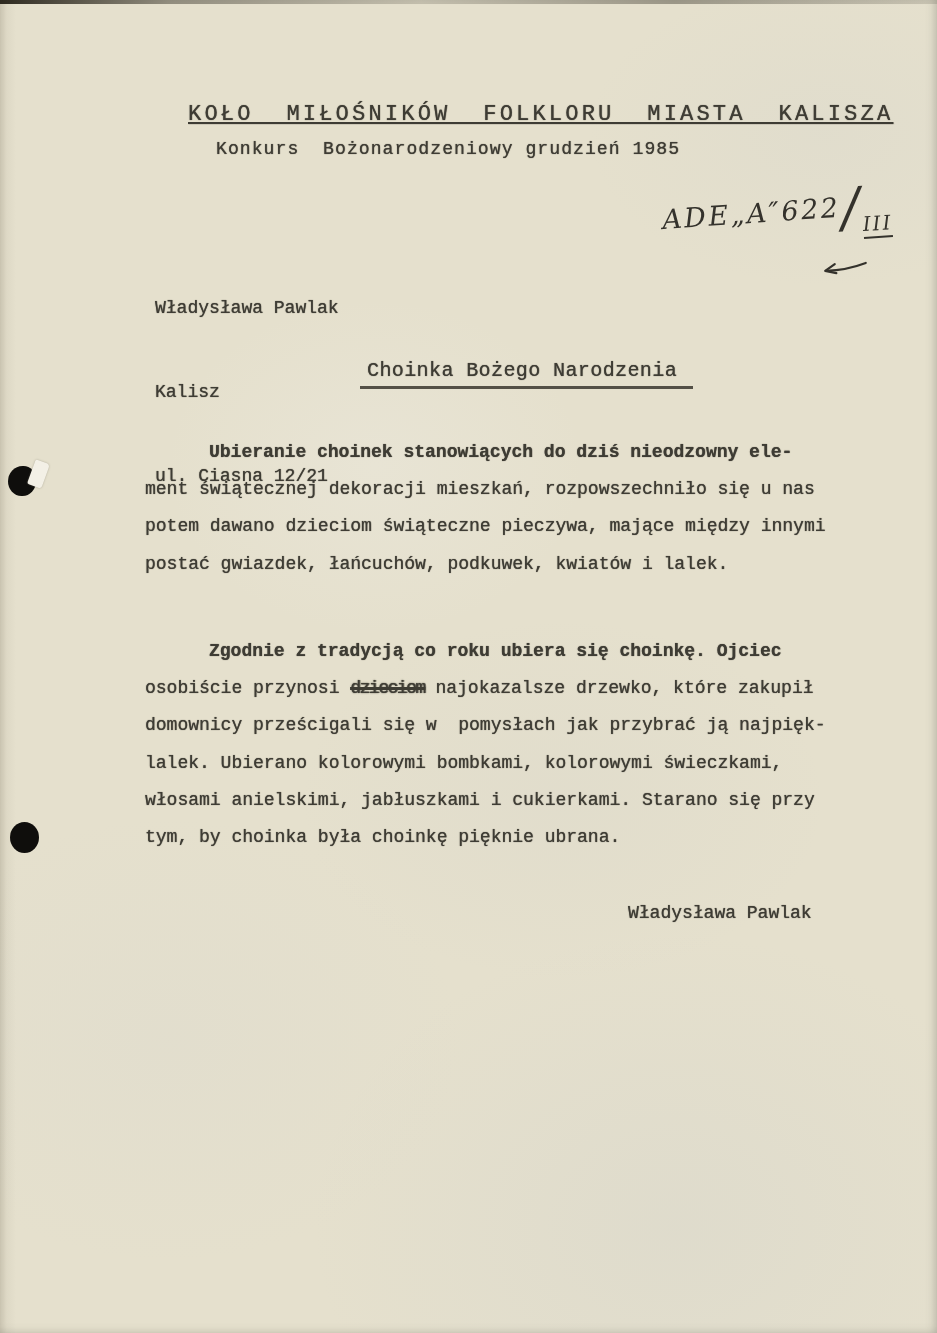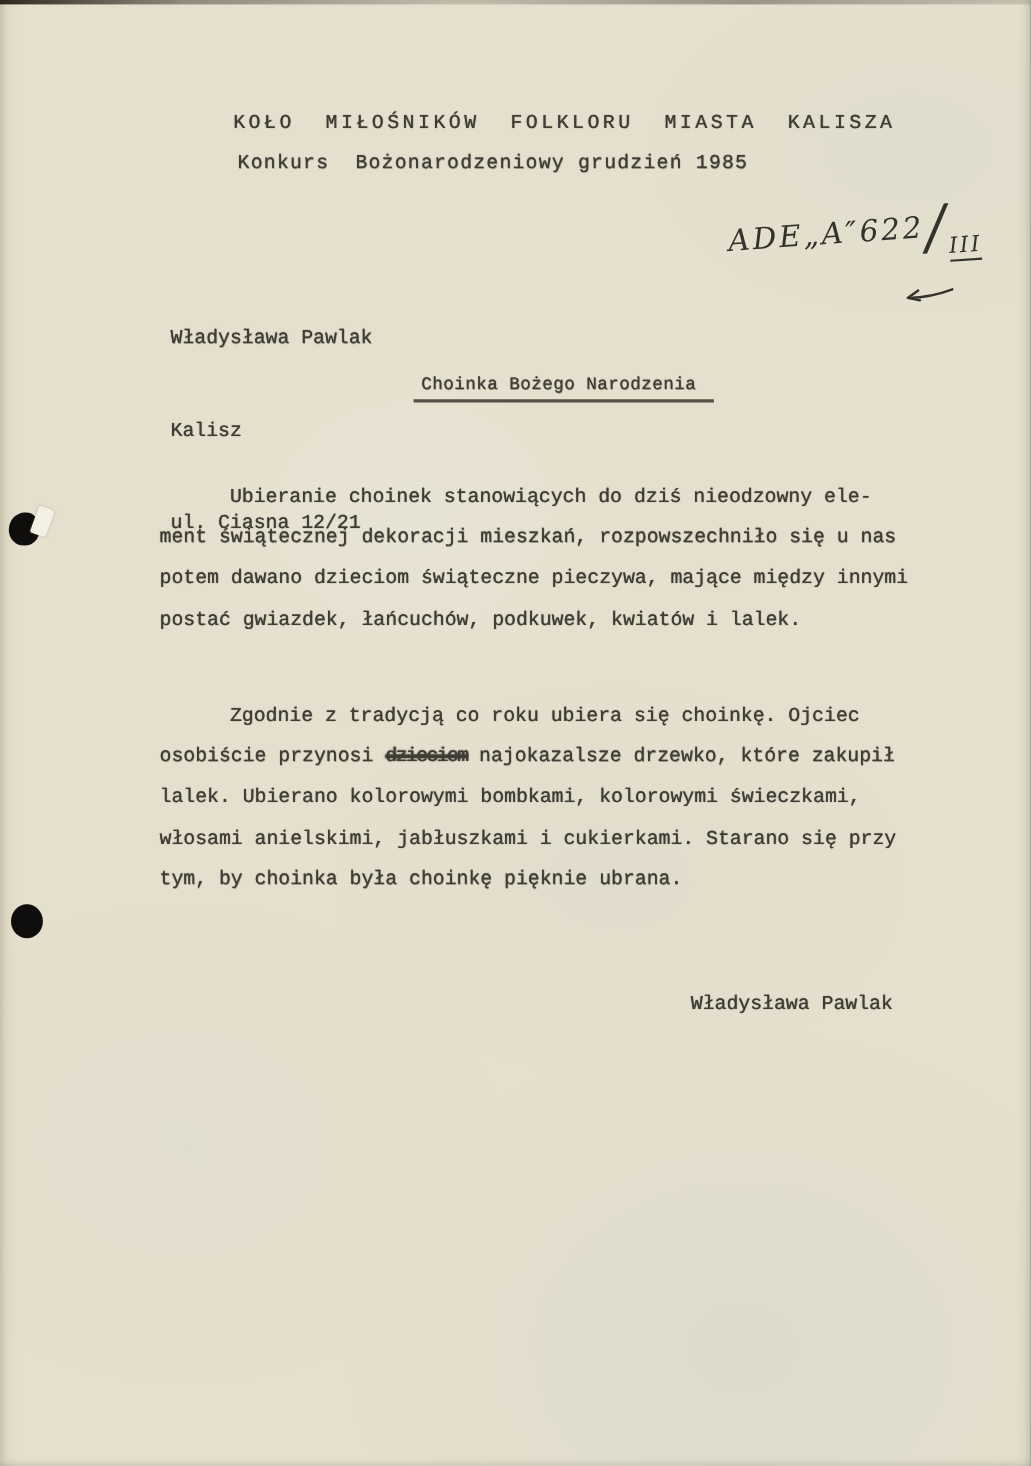--- a/index.html
+++ b/index.html
@@ -29,34 +29,33 @@
   }
   .edge-top{
     position:absolute;left:0;top:0;width:937px;height:4px;
     background:linear-gradient(90deg,#2e2a20 0%,rgba(46,42,32,0.45) 18%,rgba(46,42,32,0.18) 45%,rgba(46,42,32,0.40) 72%,rgba(46,42,32,0.15) 100%);
   }
   .type{
     position:absolute;
     white-space:pre;
     text-shadow:0 0 1px rgba(62,60,52,0.85), 0.4px 0.4px 0.4px rgba(62,60,52,0.35);
   }
-  .header1{left:212px;top:102px;font-size:18px;letter-spacing:3.2px;}
+  .header1{left:188px;top:102px;font-size:22px;letter-spacing:3.2px;text-decoration:underline;}
   .header2{left:216px;top:139px;font-size:18px;letter-spacing:1.1px;}
   .address{left:155px;top:238px;font-size:18px;line-height:28px;}
   .doc-title{
-    left:360px;top:341px;font-size:16px;letter-spacing:0.4px;
+    left:360px;top:359px;font-size:20px;letter-spacing:0.4px;
     padding:0 16px 4px 7px;
     border-bottom:3px solid rgba(57,54,46,0.85);
-    margin-left:16px;
   }
   .para{position:absolute;left:145px;width:700px;font-size:18px;line-height:37.2px;}
   .para1{top:434px;}
   .para2{top:633px;}
   .bodyline{white-space:pre;text-shadow:0 0 1px rgba(62,60,52,0.85),0.4px 0.4px 0.4px rgba(62,60,52,0.35);}
-  .indent{padding-left:64px;}
+  .indent{padding-left:64px;font-weight:bold;}
   .struck{
     text-decoration:line-through;
     text-decoration-thickness:2.5px;
     letter-spacing:-1.5px;
     text-shadow:0 0 1.5px rgba(62,60,52,0.95),1px 0 0 rgba(62,60,52,0.6);
   }
   .signature{left:628px;top:903px;font-size:18px;}
   
   .hole{position:absolute;background:var(--hole);}
   .hole1{left:8px;top:466px;width:28px;height:30px;border-radius:54% 46% 50% 50%;}
@@ -116,19 +115,20 @@
   <div class="para para1">
     <div class="bodyline indent">Ubieranie choinek stanowiących do dziś nieodzowny ele-</div>
     <div class="bodyline">ment świątecznej dekoracji mieszkań, rozpowszechniło się u nas</div>
     <div class="bodyline">potem dawano dzieciom świąteczne pieczywa, mające między innymi</div>
     <div class="bodyline">postać gwiazdek, łańcuchów, podkuwek, kwiatów i lalek.</div>
   </div>
 
   <div class="para para2">
     <div class="bodyline indent">Zgodnie z tradycją co roku ubiera się choinkę. Ojciec</div>
     <div class="bodyline"><span>osobiście przynosi </span><span class="struck">dzieciom</span><span> najokazalsze drzewko, które zakupił</span></div>
+    <div class="bodyline">domownicy prześcigali się w  pomysłach jak przybrać ją najpięk-</div>
     <div class="bodyline">lalek. Ubierano kolorowymi bombkami, kolorowymi świeczkami,</div>
     <div class="bodyline">włosami anielskimi, jabłuszkami i cukierkami. Starano się przy</div>
     <div class="bodyline">tym, by choinka była choinkę pięknie ubrana.</div>
   </div>
 
   <div class="type signature">Władysława Pawlak</div>
 </div>
 
 </body></html>

